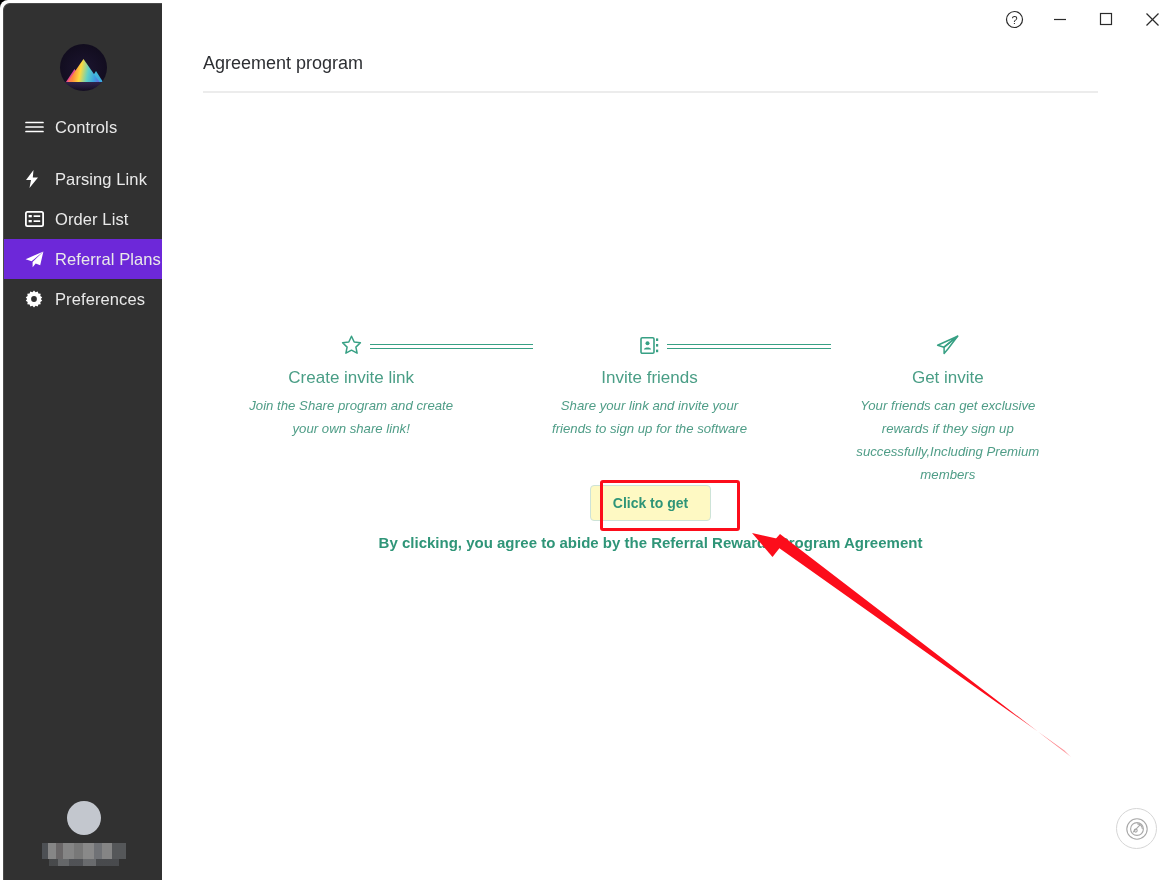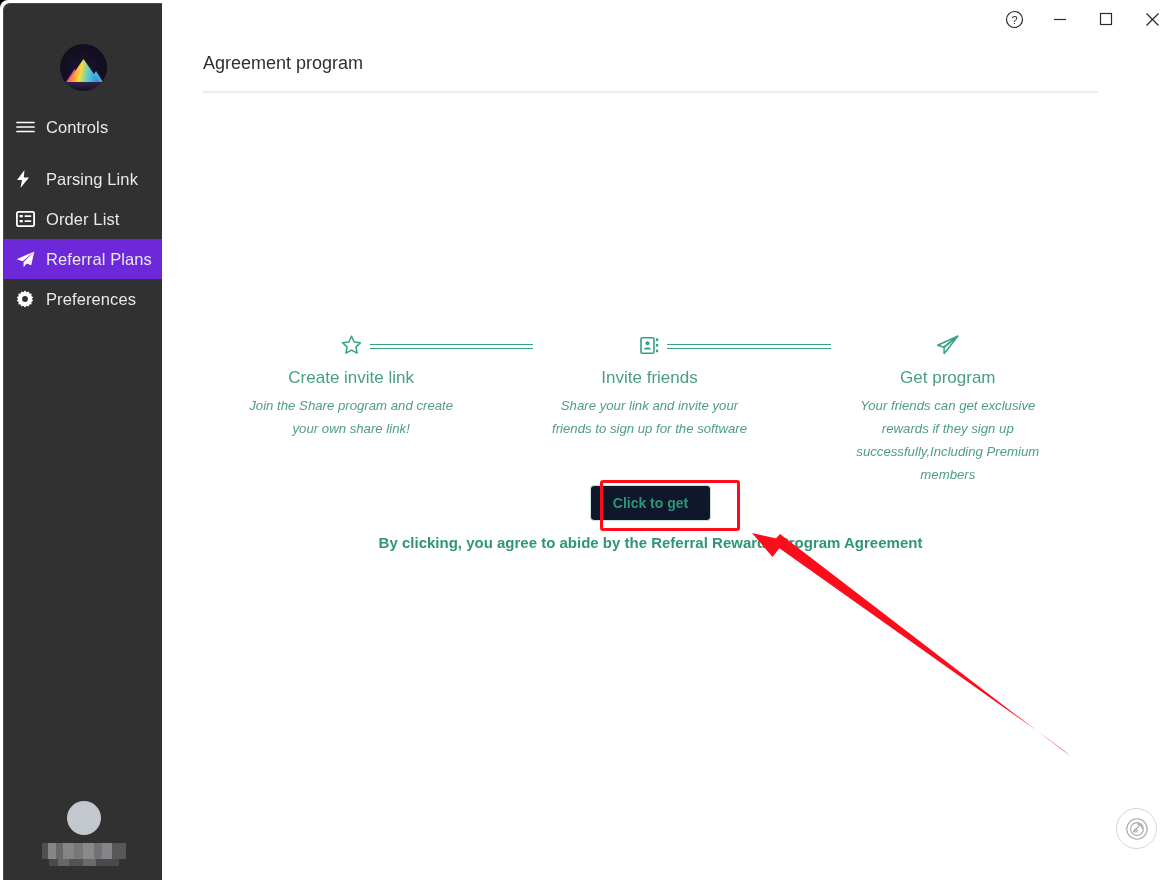--- a/index.html
+++ b/index.html
@@ -72,21 +72,21 @@
   .logo .base {
     position: absolute;
     left: 0; bottom: 0; width: 100%; height: 9px;
     background: linear-gradient(180deg, rgba(80,60,120,.45), rgba(16,12,28,0));
   }
 
   .nav { position: absolute; left: 0; top: 103px; width: 159px; }
   .nav-item {
     display: flex; align-items: center;
     height: 40px;
-    padding-left: 12px;
+    padding-left: 21px;
     color: #e9e9e9;
     font-size: 16.5px;
     cursor: default;
     letter-spacing: .1px;
   }
   .nav-item.active { background: #6d28d9; }
   .nav-item .nic {
     width: 22px; height: 18px;
     margin-right: 8px;
     display: flex; align-items: center; justify-content: flex-start;
@@ -201,21 +201,21 @@
     font-style: italic;
   }
 
   .cta-wrap {
     position: absolute;
     left: 41px; top: 485px;
     width: 895px;
     display: flex; justify-content: center;
   }
   .cta-btn {
-    background: #0f172a;
+    background: #fef9c3;
     border: 1px solid #cde3d8;
     border-radius: 4px;
     color: #2f9578;
     font-size: 14px;
     font-weight: bold;
     padding: 9px 22px;
     cursor: pointer;
     font-family: "Liberation Sans", sans-serif;
   }
   .agreement {
@@ -406,21 +406,21 @@
 
       <div class="step step3">
         <div class="step-icon-row">
           <span class="step-icon">
             <svg width="23" height="21" viewBox="0 0 23 21">
               <path d="M21.6 1.2 L1.6 10.3 L8.1 12.2 Z" fill="none" stroke="#37a084" stroke-width="1.5" stroke-linejoin="round"></path>
               <path d="M21.6 1.2 L8.1 12.2 L8.1 18.6 L11.7 14.3 Z" fill="none" stroke="#37a084" stroke-width="1.5" stroke-linejoin="round"></path>
             </svg>
           </span>
         </div>
-        <div class="step-title">Get program</div>
+        <div class="step-title">Get invite</div>
         <div class="step-desc">Your friends can get exclusive rewards if they sign up successfully,Including Premium members</div>
       </div>
 
     </div>
 
     <div class="cta-wrap">
       <button class="cta-btn">Click to get</button>
     </div>
 
     <div class="agreement">By clicking, you agree to abide by the Referral Rewards Program Agreement</div>

